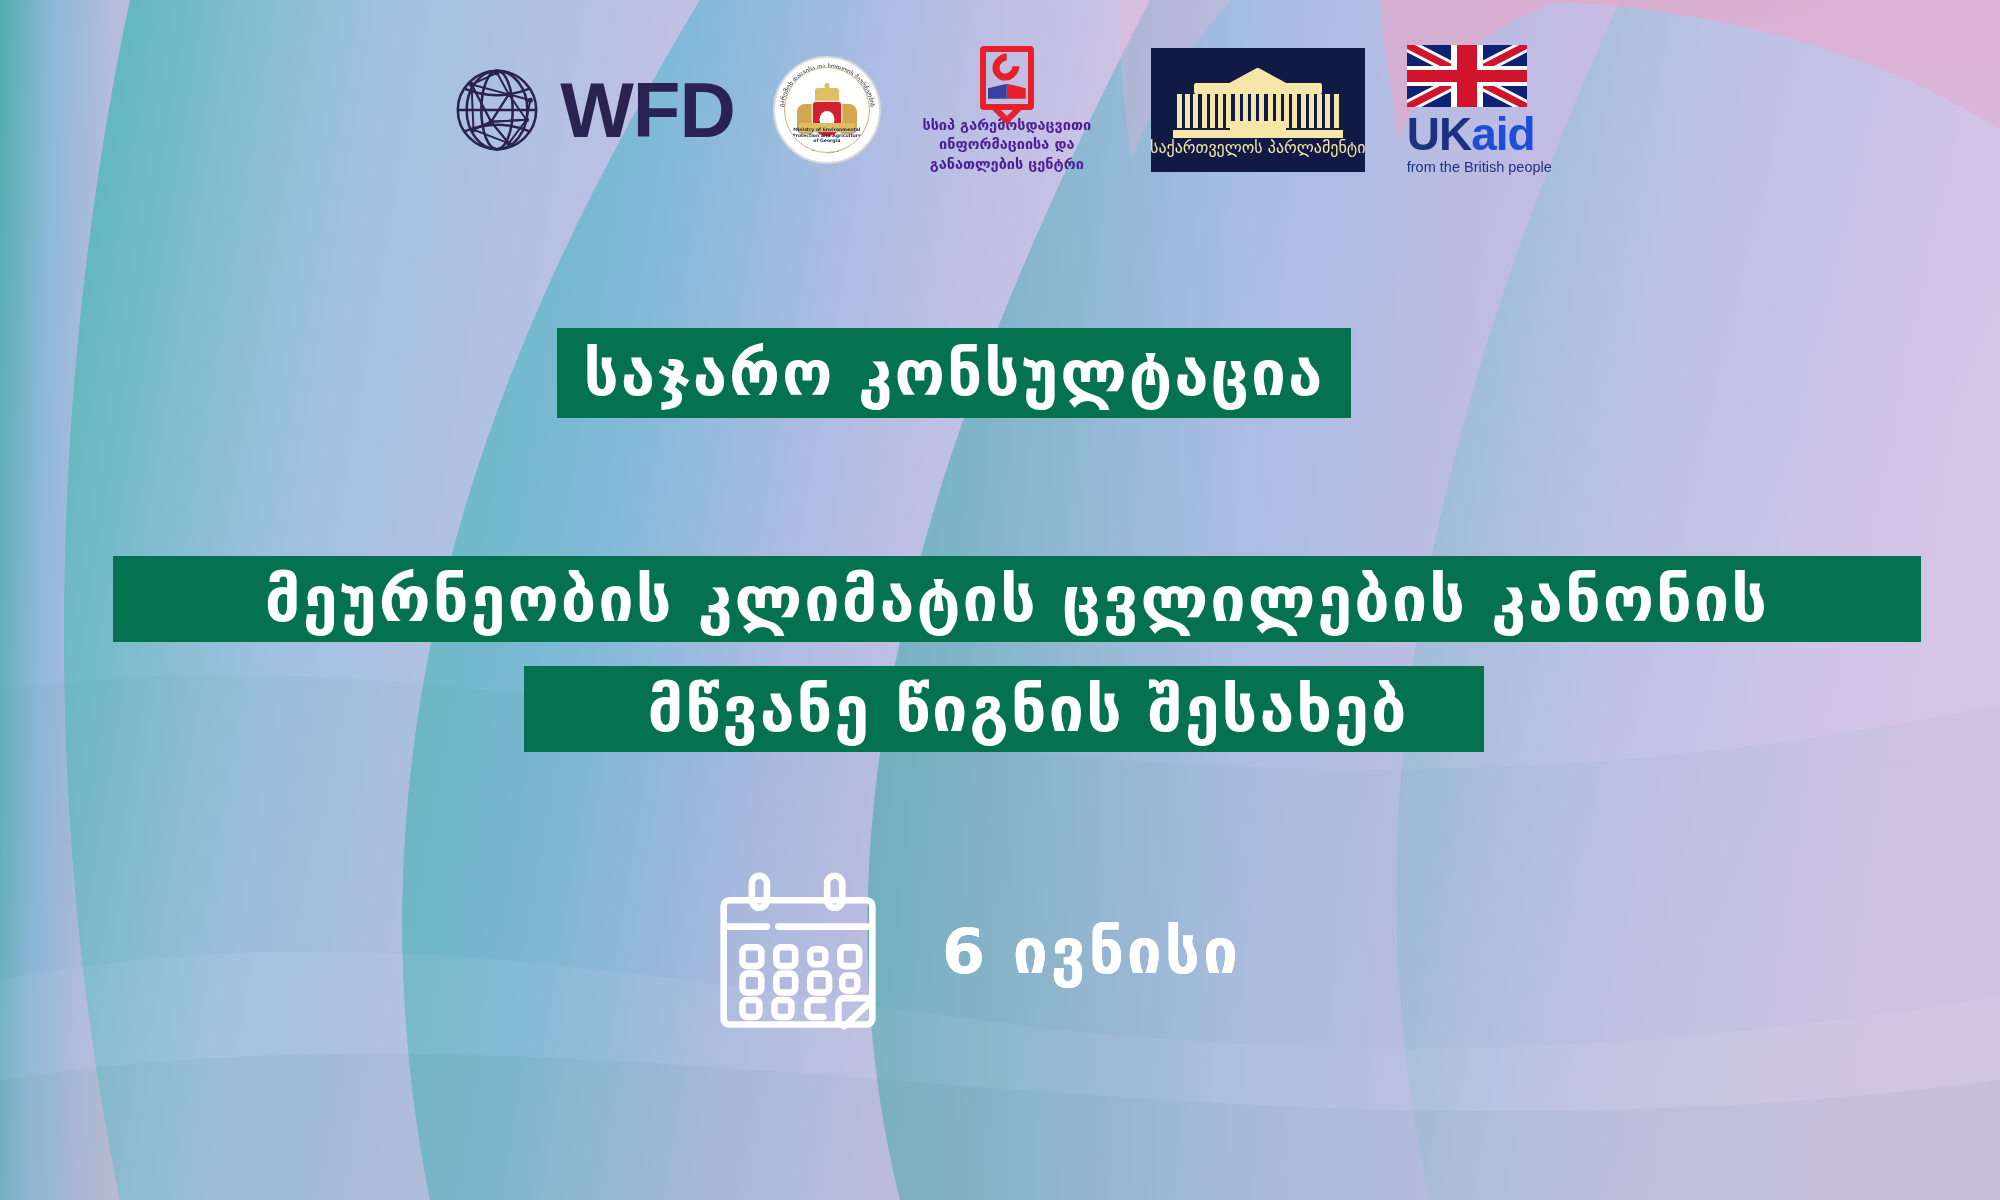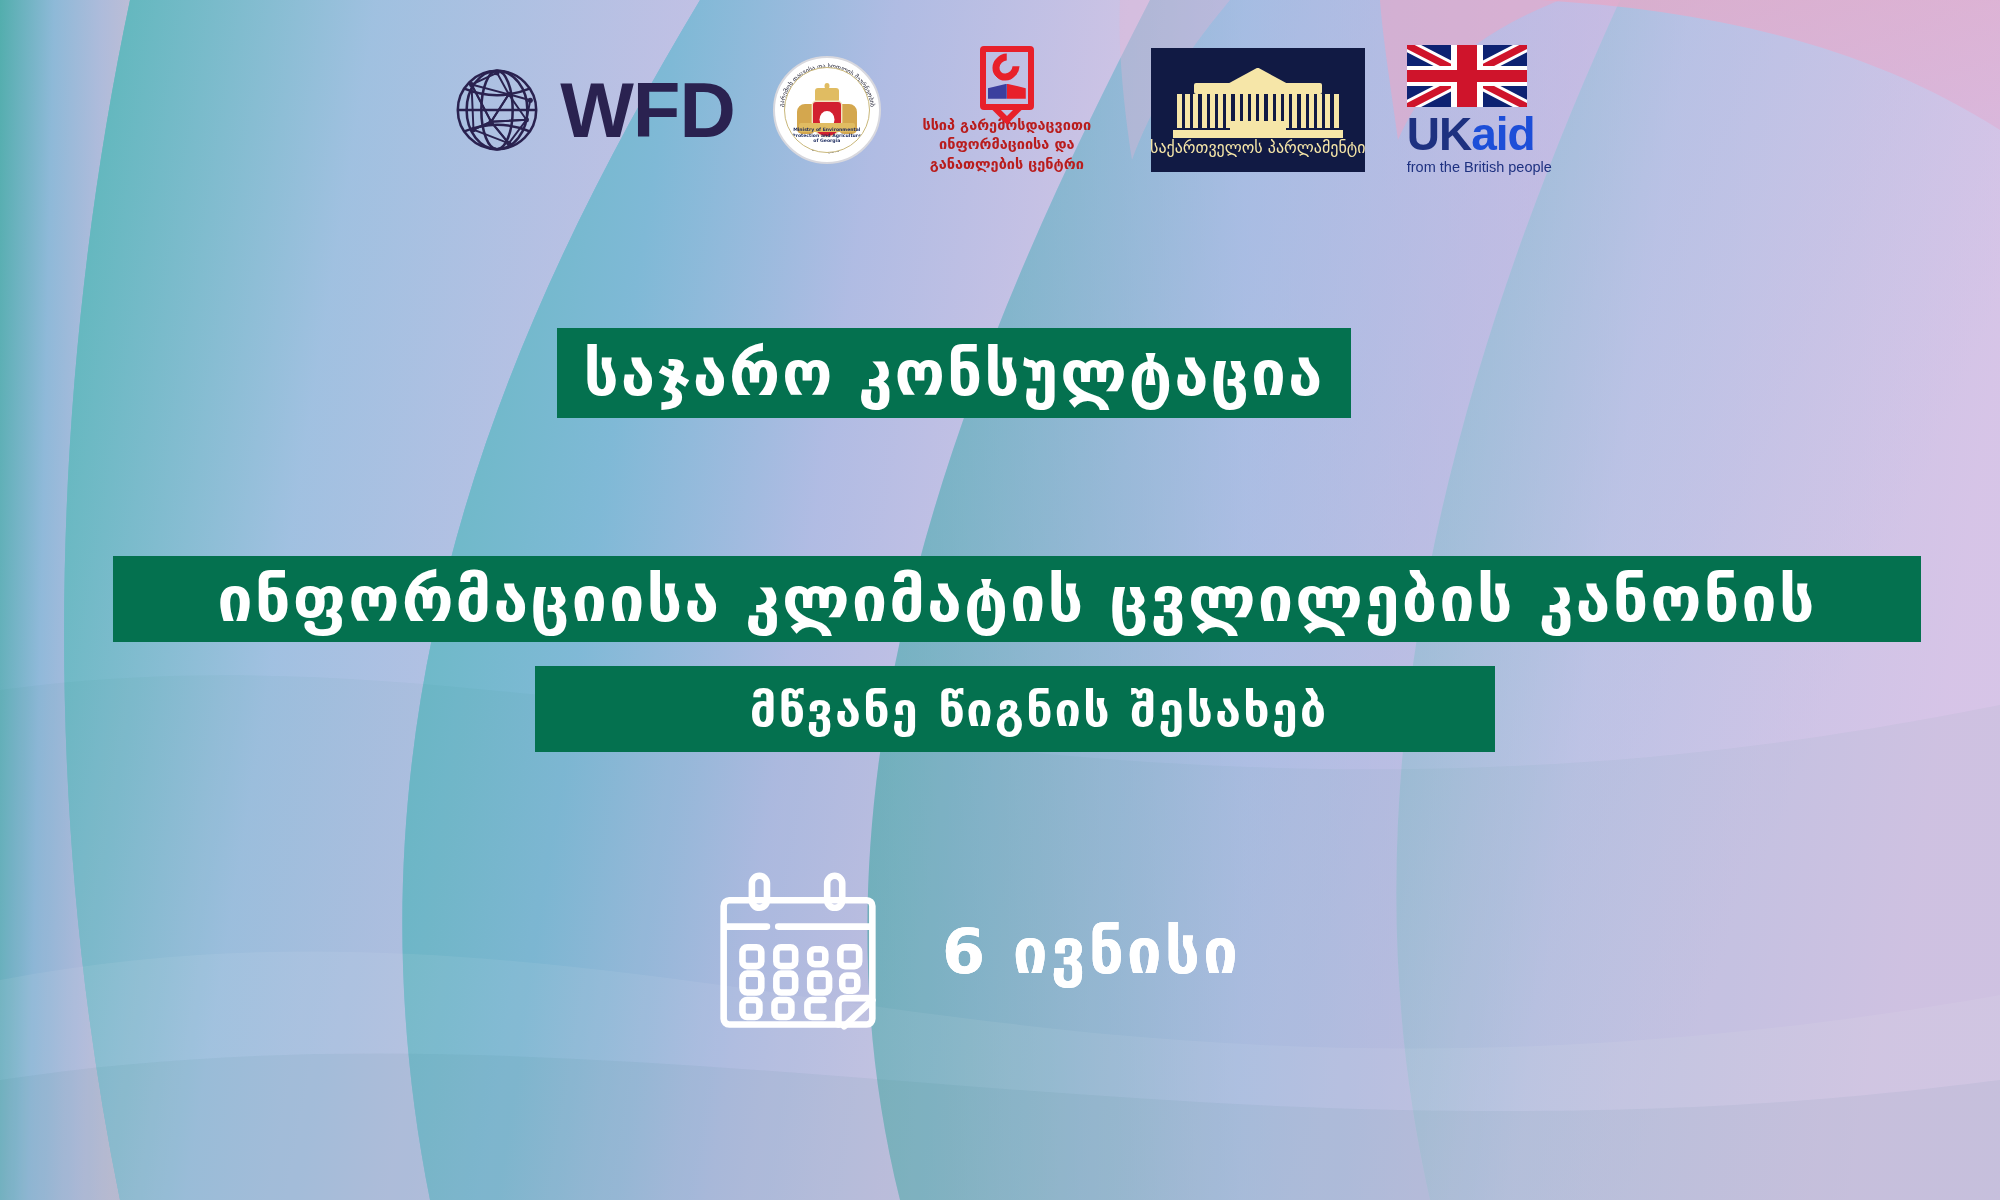--- a/index.html
+++ b/index.html
@@ -97,21 +97,21 @@
   .env-book::before{
     content:""; position:absolute; left:0; top:0; width:19px; height:15px;
     background:#3b3f9e; clip-path:polygon(0 30%,100% 0,100% 100%,0 100%);
   }
   .env-book::after{
     content:""; position:absolute; right:0; top:0; width:19px; height:15px;
     background:#e8202a; clip-path:polygon(0 0,100% 30%,100% 100%,0 100%);
   }
   .env-text{
     font-family:"DejaVu Sans", sans-serif;
-    font-size:14.5px; line-height:1.35; color:#b91c1c;
+    font-size:14.5px; line-height:1.35; color:#4c1d95;
     text-align:center; font-weight:600;
   }
 
   
   .parl{
     width:214px; height:124px; background:#111a44;
     display:flex; flex-direction:column; align-items:center; justify-content:center;
     margin-right:42px; position:relative;
   }
   .parl-building{ width:170px; height:74px; position:relative; }
@@ -153,21 +153,21 @@
 
   
   .banner{
     position:absolute; background:#04714f; color:#ffffff;
     font-family:"DejaVu Sans", sans-serif; font-weight:bold;
     display:flex; align-items:center; justify-content:center;
     white-space:nowrap; letter-spacing:2px;
   }
   #banner-1{ left:557px; top:328px; width:794px; height:90px; font-size:62px; }
   #banner-2{ left:113px; top:556px; width:1808px; height:86px; font-size:63px; }
-  #banner-3{ left:535px; top:666px; width:960px; height:86px; font-size:47px;padding-left:48px; }
+  #banner-3{ left:524px; top:666px; width:960px; height:86px; font-size:63px;padding-left:48px; }
 
   
   .date-block{
     position:absolute; left:718px; top:868px;
     display:flex; align-items:center; gap:64px; color:#ffffff;
   }
   .cal-icon{ width:160px; height:168px; }
   .date-text{
     font-family:"DejaVu Sans", sans-serif; font-weight:bold;
     font-size:62px; line-height:1.08; letter-spacing:3px;
@@ -348,21 +348,21 @@
     <div class="uk-word">
       <span class="uk">UK</span><span class="aid">aid</span>
     </div>
     <div class="uk-sub">from the British people</div>
   </div>
 
 </div>
 
 <div class="banner" id="banner-1">საჯარო კონსულტაცია</div>
 
-<div class="banner" id="banner-2">ინფორმაციისა კლიმატის ცვლილების კანონის</div>
+<div class="banner" id="banner-2">მეურნეობის კლიმატის ცვლილების კანონის</div>
 
 <div class="banner" id="banner-3">მწვანე წიგნის შესახებ</div>
 
 <div class="date-block">
   <svg class="cal-icon" viewBox="0 0 170 178" fill="none" stroke="#ffffff" stroke-width="7" stroke-linecap="round" stroke-linejoin="round">
 
     <path d="M44,8 a8,8 0 0 1 8,8 v18 a8,8 0 0 1 -16,0 v-18 a8,8 0 0 1 8,-8 z"></path>
     <path d="M124,8 a8,8 0 0 1 8,8 v18 a8,8 0 0 1 -16,0 v-18 a8,8 0 0 1 8,-8 z"></path>
 
     <path d="M12,34 h24 M52,34 h64 M132,34 h26 a6,6 0 0 1 6,6 v120 a6,6 0 0 1 -6,6 h-146 a6,6 0 0 1 -6,-6 v-120 a6,6 0 0 1 6,-6 z"></path>

